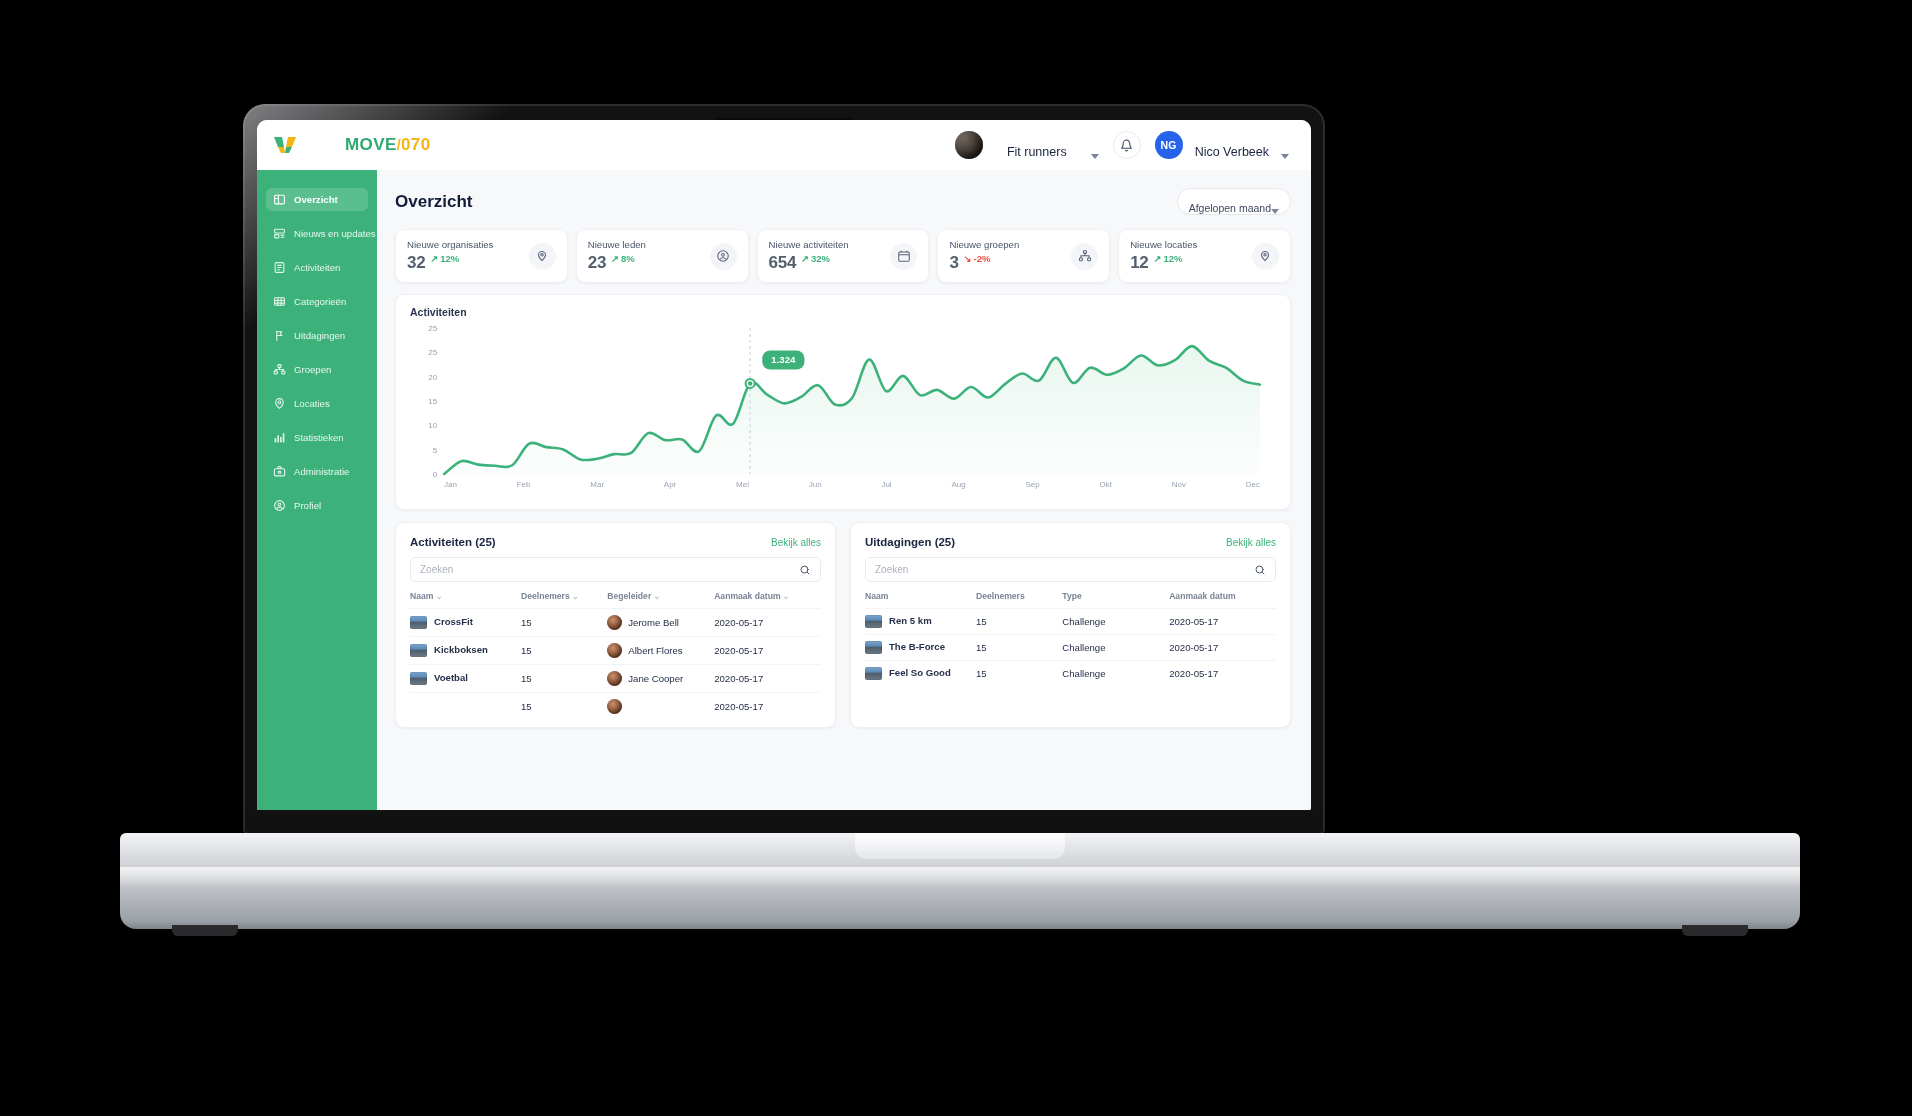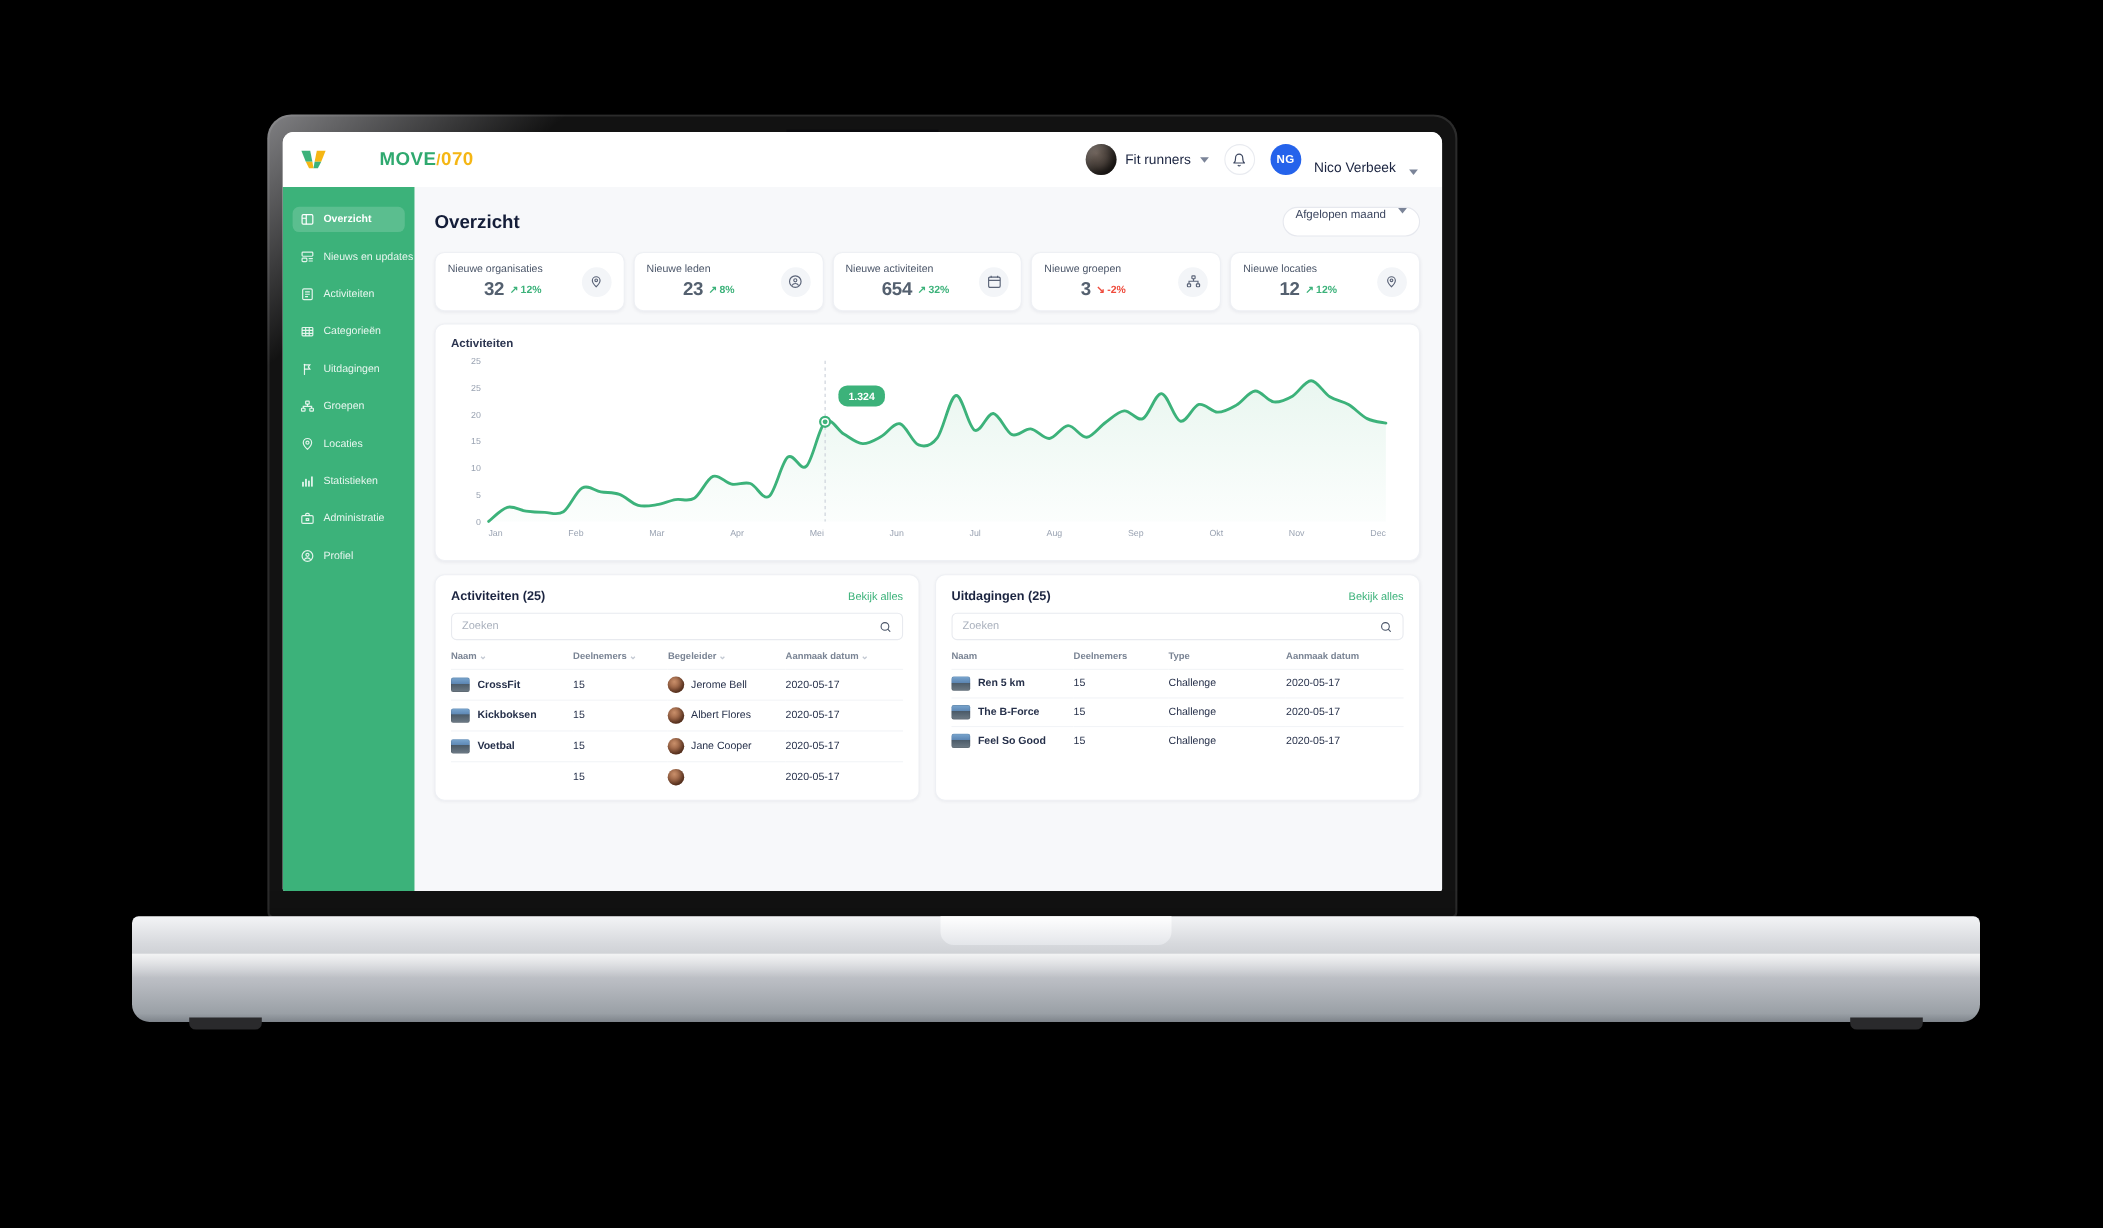--- a/index.html
+++ b/index.html
@@ -83,21 +83,21 @@
     z-index: 6;
   }
   .logo { display: flex; align-items: center; gap: 8px; }
   .logo-mark { width: 24px; height: 20px; }
   .logo-text { font-size: 17px; font-weight: 800; letter-spacing: .4px; margin-left: 40px; }
   .logo-move { color: #2fa96f; }
   .logo-070 { color: #f5b614; }
   .logo-slash { color: #f5b614; font-size: 14px; }
 
   .topbar-right { margin-left: auto; display: flex; align-items: center; gap: 14px; }
-  .org-chip { display: flex; align-items: center; gap: 8px; cursor: pointer; }
+  .org-chip { display: flex; align-items: flex-end; gap: 24px; cursor: pointer; }
   .org-avatar {
     width: 28px; height: 28px; border-radius: 50%;
     background: radial-gradient(circle at 35% 30%, #6b5f57, #2c2622 70%);
     box-shadow: inset -4px -3px 7px rgba(0,0,0,.5), inset 3px 3px 6px rgba(255,255,255,.14);
   }
   .org-name { font-size: 12.5px; color: #1b2440; font-weight: 500; }
   .caret { width: 0; height: 0; border-left: 4px solid transparent; border-right: 4px solid transparent; border-top: 5px solid #7b8498; }
   .bell-btn {
     width: 28px; height: 28px; border-radius: 50%;
     border: 1px solid #e9ebf0; background: #fff;
@@ -141,40 +141,40 @@
   .content {
     flex: 1;
     background: #f7f8fa;
     padding: 18px 20px 0 18px;
     overflow: hidden;
   }
   .page-head { display: flex; align-items: center; margin-bottom: 14px; }
   .page-title { font-size: 17px; font-weight: 700; color: #141d38; }
   .period-select {
     margin-left: auto;
-    display: flex; align-items: flex-start; gap: 11px;
+    display: flex; align-items: flex-end; gap: 0;
     height: 27px; padding: 0 11px;
     background: #fff; border: 1px solid #e6e8ee; border-radius: 14px;
     font-size: 10.5px; color: #3d4760; cursor: pointer;
   }
 
   
   .kpi-row { display: flex; gap: 8px; margin-bottom: 11px; }
   .kpi-card {
     flex: 1;
     background: #fff;
     border-radius: 9px;
     border: 1px solid #eef0f4;
     box-shadow: 0 1px 3px rgba(20,29,56,.05);
     padding: 9px 11px;
     display: flex; align-items: center; justify-content: space-between;
     min-height: 53px;
   }
   .kpi-label { font-size: 9.6px; color: #4a5568; margin-bottom: 3px; white-space: nowrap; }
-  .kpi-line { display: flex; align-items: center; gap: 5px; margin-left: 33px; }
+  .kpi-line { display: flex; align-items: flex-start; gap: 5px; }
   .kpi-value { font-size: 17px; font-weight: 700; color: #54606f; letter-spacing: -.3px; }
   .kpi-delta { font-size: 9.5px; font-weight: 600; display: inline-flex; align-items: center; gap: 2px; }
   .kpi-delta.up { color: #3cb27a; }
   .kpi-delta.down { color: #ef4b3c; }
   .kpi-ico-wrap {
     width: 27px; height: 27px; border-radius: 50%;
     background: #f3f5f8;
     display: flex; align-items: center; justify-content: center;
     flex-shrink: 0;
   }

